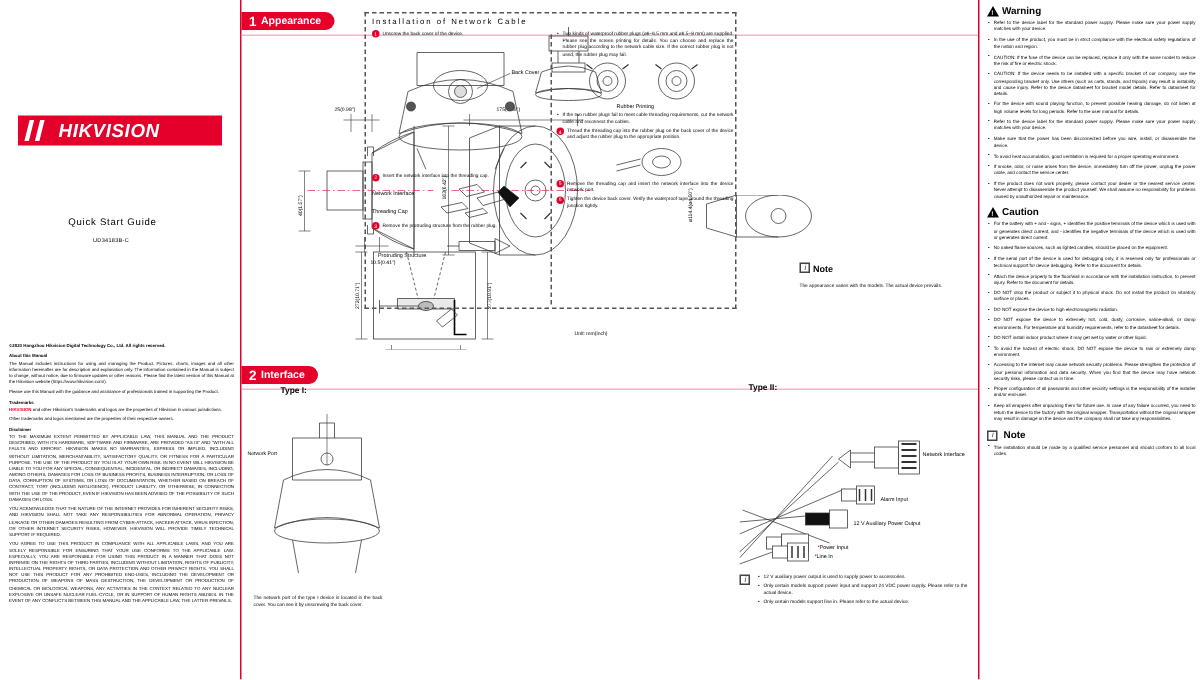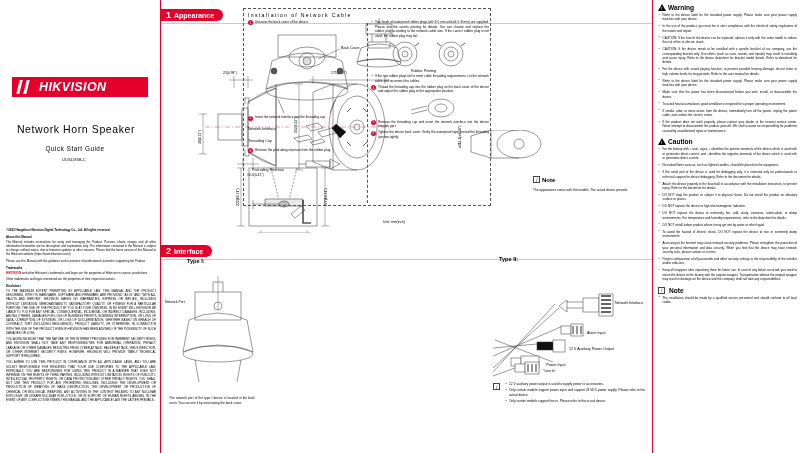--- a/index.html
+++ b/index.html
@@ -143,21 +143,20 @@
   <div class="col-left">
 
     <div class="brandbar">
       <span class="brand-slashes">
           <i></i>
           <i></i>
         </span>
       <span class="brand-word">HIKVISION</span>
     </div>
 
-    <div class="cover-title">Network  Horn  Speaker</div>
     <div class="cover-sub">Quick  Start  Guide</div>
     <div class="cover-code">UD34183B-C</div>
 
     <div class="legal">
       <p class="b">©2023 Hangzhou Hikvision Digital Technology Co., Ltd. All rights reserved.</p>
       <p class="head">About this Manual</p>
       <p>The Manual includes instructions for using and managing the Product. Pictures, charts, images and all other information hereinafter are for description and explanation only. The information contained in the Manual is subject to change, without notice, due to firmware updates or other reasons. Please find the latest version of this Manual at the Hikvision website (https://www.hikvision.com/).</p>
       <p>Please use this Manual with the guidance and assistance of professionals trained in supporting the Product.</p>
       <p class="head">Trademarks</p>
       <p><span class="tm-red">HIKVISION</span> <span>and other Hikvision's trademarks and logos are the properties of Hikvision in various jurisdictions.</span></p>

